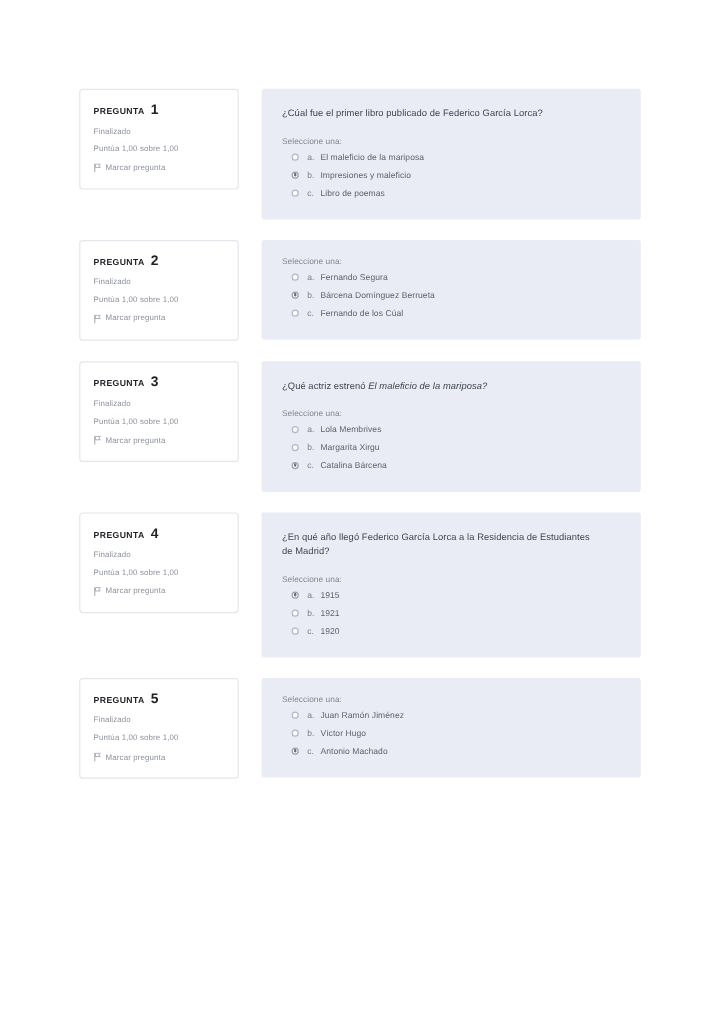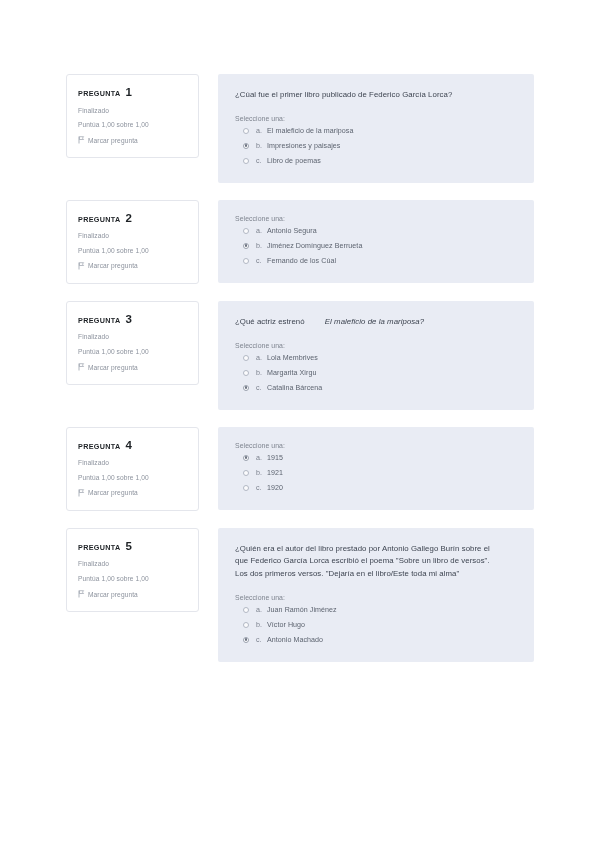--- a/index.html
+++ b/index.html
@@ -96,21 +96,20 @@
     box-sizing: border-box;
   }
   .q-text {
     font-size: 7.8px;
     color: #3d4450;
     line-height: 1.62;
     margin: 0 0 13px 0;
     letter-spacing: 0.06px;
   }
   .q-text em {
-    margin-left: 18px;
   }
   .q-prompt {
     font-size: 6.9px;
     color: #7e848f;
     margin-bottom: 5px;
     letter-spacing: 0.06px;
   }
   .answers {
     margin: 0;
     padding: 0;
@@ -191,21 +190,21 @@
           <div class="q-prompt">Seleccione una:</div>
           <ul class="answers">
             <li class="answer">
               <span class="radio"></span>
               <span class="ans-letter">a.</span>
               <span class="ans-text">El maleficio de la mariposa</span>
             </li>
             <li class="answer">
               <span class="radio checked"></span>
               <span class="ans-letter">b.</span>
-              <span class="ans-text">Impresiones y paisajes</span>
+              <span class="ans-text">Impresiones y maleficio</span>
             </li>
             <li class="answer">
               <span class="radio"></span>
               <span class="ans-letter">c.</span>
               <span class="ans-text">Libro de poemas</span>
             </li>
           </ul>
         </div>
       </div>
       <div class="question-row">
@@ -225,26 +224,26 @@
             </span>
             <span>Marcar pregunta</span>
           </div>
         </div>
         <div class="q-body">
           <div class="q-prompt">Seleccione una:</div>
           <ul class="answers">
             <li class="answer">
               <span class="radio"></span>
               <span class="ans-letter">a.</span>
-              <span class="ans-text">Antonio Segura</span>
-            </li>
-            <li class="answer">
-              <span class="radio checked"></span>
-              <span class="ans-letter">b.</span>
-              <span class="ans-text">Jiménez Domínguez Berrueta</span>
+              <span class="ans-text">Fernando Segura</span>
+            </li>
+            <li class="answer">
+              <span class="radio checked"></span>
+              <span class="ans-letter">b.</span>
+              <span class="ans-text">Bárcena Domínguez Berrueta</span>
             </li>
             <li class="answer">
               <span class="radio"></span>
               <span class="ans-letter">c.</span>
               <span class="ans-text">Fernando de los Cúal</span>
             </li>
           </ul>
         </div>
       </div>
       <div class="question-row">
@@ -299,20 +298,21 @@
             <span class="flag-ico">
               <svg width="7" height="8" viewBox="0 0 7 8" xmlns="http://www.w3.org/2000/svg">
                 <path d="M1 0.5 L1 7.5" stroke="#9ba1ac" stroke-width="0.8" fill="none"></path>
                 <path d="M1.4 0.7 L5.6 0.7 L4.4 2.1 L5.6 3.5 L1.4 3.5 Z" fill="none" stroke="#9ba1ac" stroke-width="0.7"></path>
               </svg>
             </span>
             <span>Marcar pregunta</span>
           </div>
         </div>
         <div class="q-body">
+          <p class="q-text">¿En qué año llegó Federico García Lorca a la Residencia de Estudiantes de Madrid?</p>
           <div class="q-prompt">Seleccione una:</div>
           <ul class="answers">
             <li class="answer">
               <span class="radio checked"></span>
               <span class="ans-letter">a.</span>
               <span class="ans-text">1915</span>
             </li>
             <li class="answer">
               <span class="radio"></span>
               <span class="ans-letter">b.</span>
@@ -338,21 +338,20 @@
             <span class="flag-ico">
               <svg width="7" height="8" viewBox="0 0 7 8" xmlns="http://www.w3.org/2000/svg">
                 <path d="M1 0.5 L1 7.5" stroke="#9ba1ac" stroke-width="0.8" fill="none"></path>
                 <path d="M1.4 0.7 L5.6 0.7 L4.4 2.1 L5.6 3.5 L1.4 3.5 Z" fill="none" stroke="#9ba1ac" stroke-width="0.7"></path>
               </svg>
             </span>
             <span>Marcar pregunta</span>
           </div>
         </div>
         <div class="q-body">
-          <p class="q-text">¿Quién era el autor del libro prestado por Antonio Gallego Burín sobre el que Federico García Lorca escribió el poema "Sobre un libro de versos". Los dos primeros versos. "Dejaría en el libro/Este toda mi alma"</p>
           <div class="q-prompt">Seleccione una:</div>
           <ul class="answers">
             <li class="answer">
               <span class="radio"></span>
               <span class="ans-letter">a.</span>
               <span class="ans-text">Juan Ramón Jiménez</span>
             </li>
             <li class="answer">
               <span class="radio"></span>
               <span class="ans-letter">b.</span>

